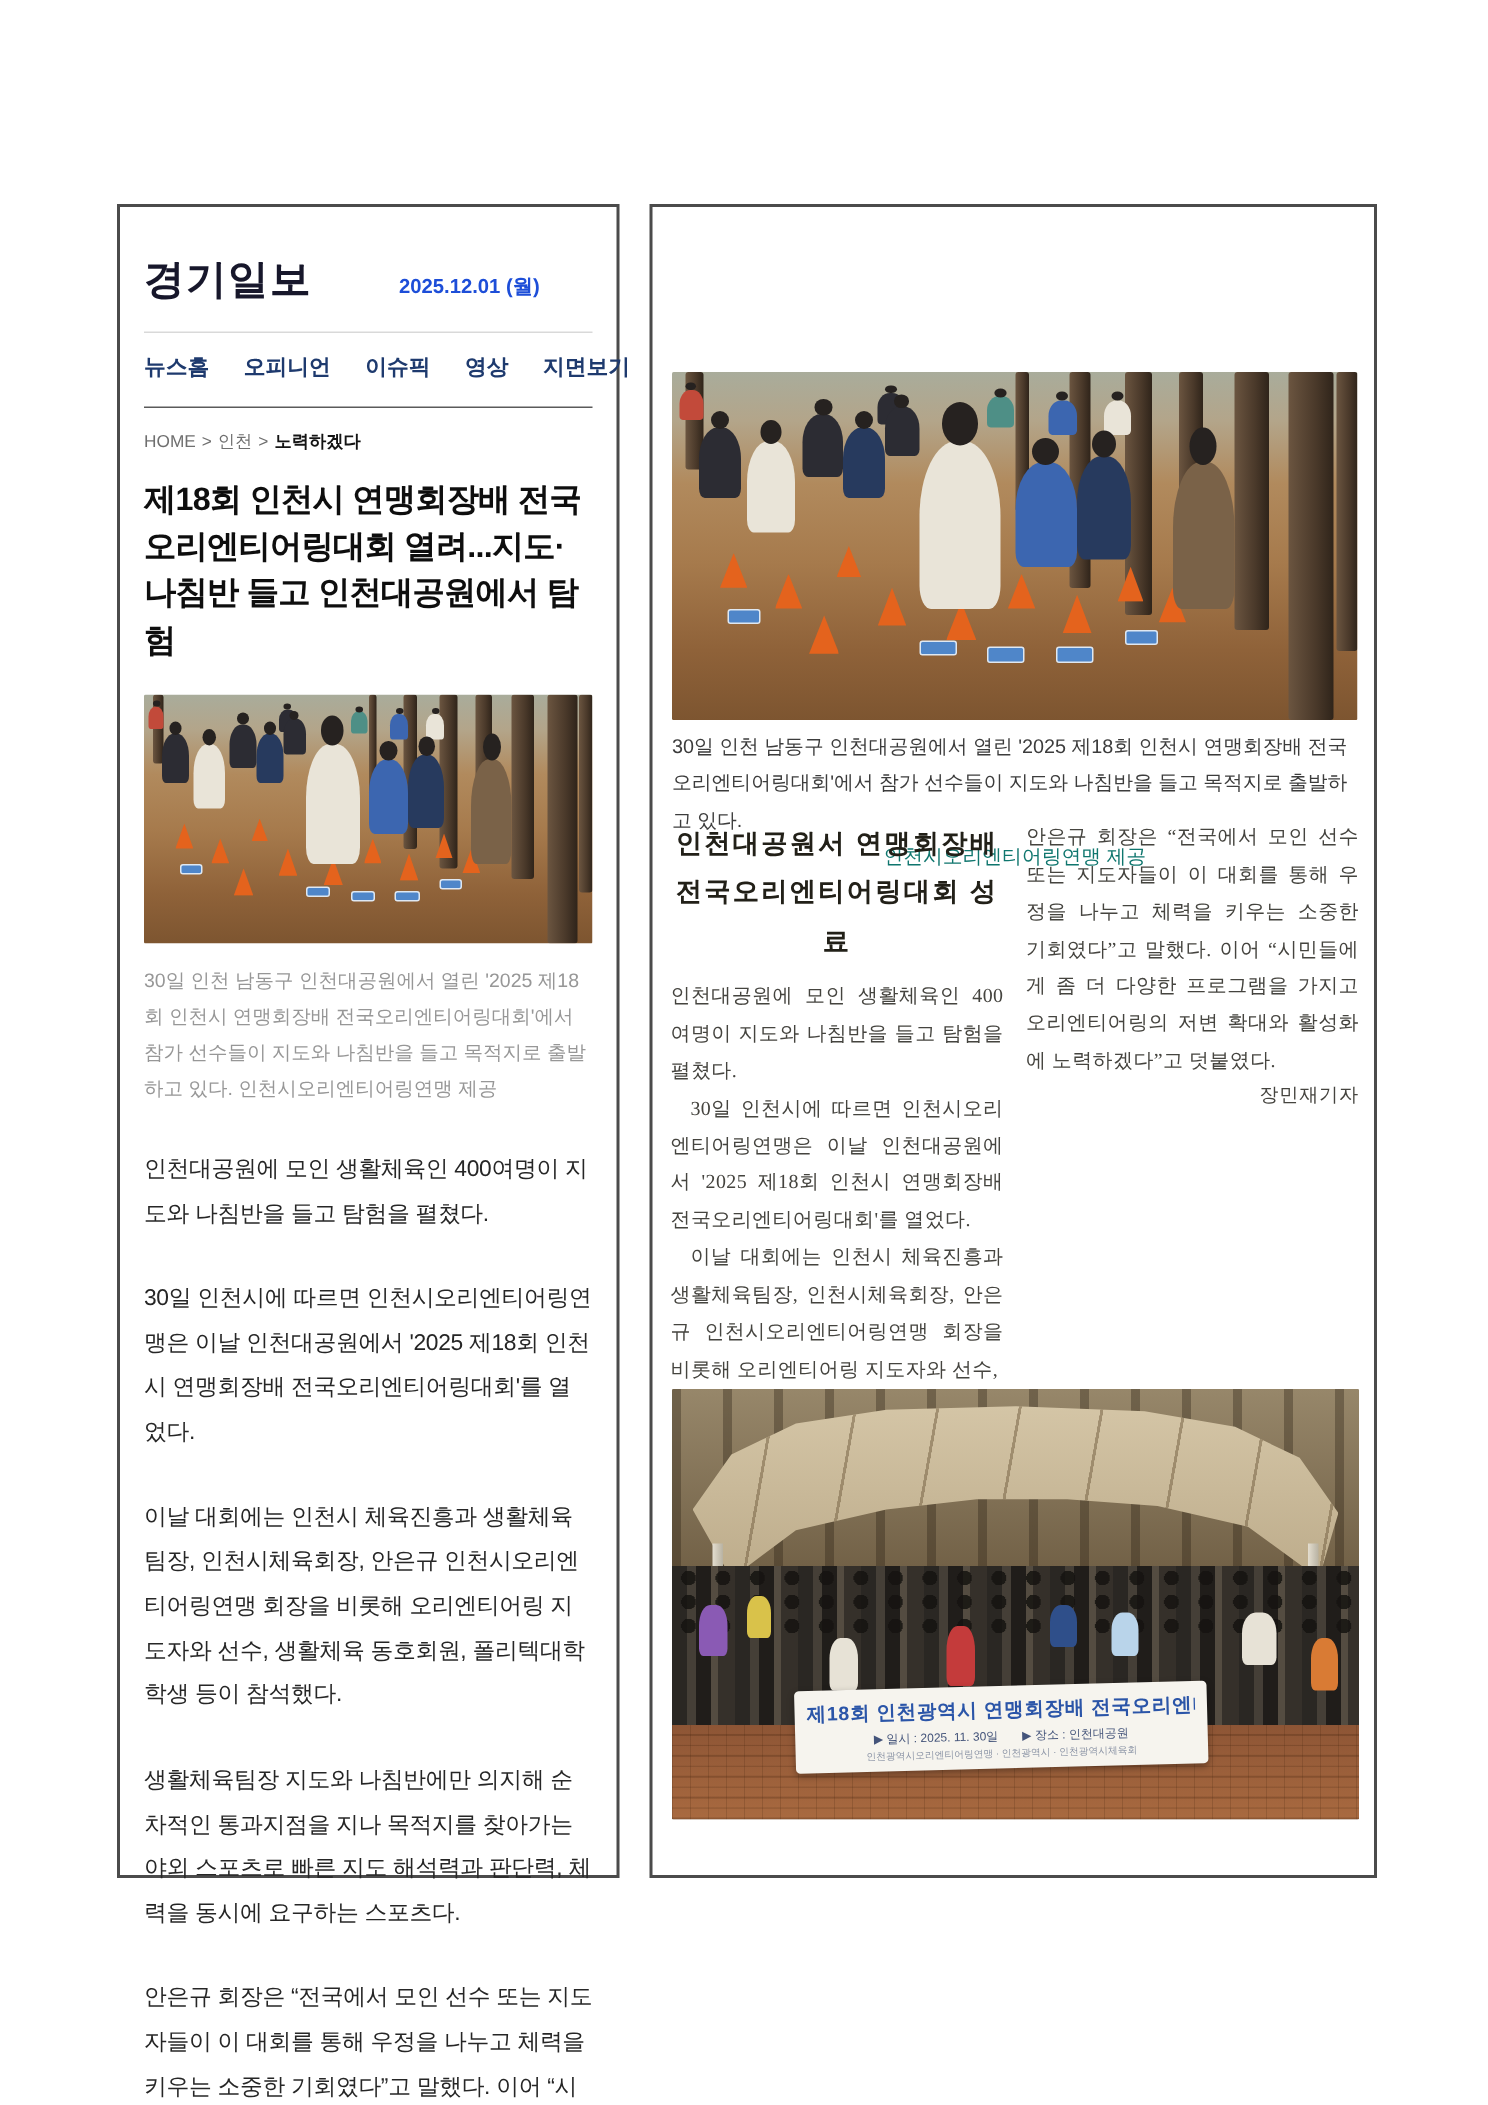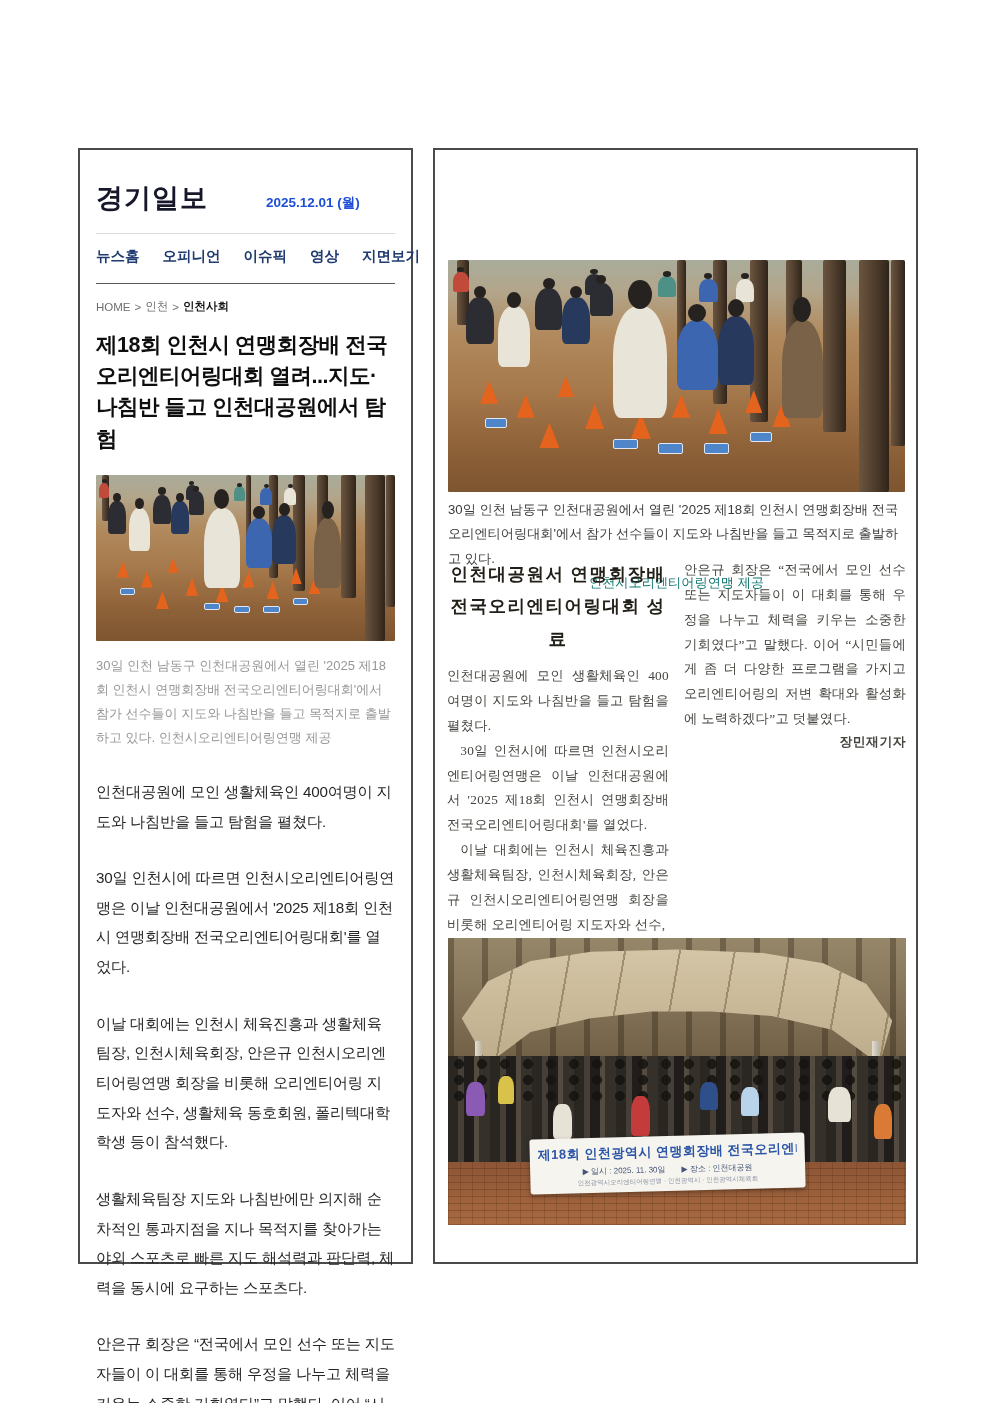--- a/index.html
+++ b/index.html
@@ -1,21 +1,21 @@
 <!DOCTYPE html>
 <html><head>
 <meta charset="utf-8">
 <style>
   html,body{margin:0;padding:0;}
   body{
     width:992px;height:1403px;position:relative;background:#ffffff;
     font-family:"Liberation Sans","DejaVu Sans",sans-serif;
     -webkit-font-smoothing:antialiased;
   }
-  .panel{position:absolute;top:148px;height:1116px;background:#fff;border:2px solid #4b4b4b;box-sizing:border-box;}
+  .panel{position:absolute;top:136px;height:1116px;background:#fff;border:2px solid #4b4b4b;box-sizing:border-box;}
   .panel-left{left:78px;width:335px;}
   .panel-right{left:433px;width:485px;}
 
   
   .lp-inner{padding:0 16px;}
   .masthead{display:flex;align-items:baseline;margin-top:30px;}
   .logo{font-family:"Liberation Serif","DejaVu Serif",serif;font-weight:bold;font-size:27px;color:#17172b;letter-spacing:1px;cursor:pointer;}
   .m-date{margin-left:58px;font-size:13.5px;font-weight:bold;color:#1d4ed8;}
   .rule{height:1px;background:#d9d9d9;margin-top:17px;}
   .rule.dark{background:#5a5a5a;}
@@ -33,21 +33,21 @@
   
   .photo-top{position:absolute;left:13px;top:110px;width:457px;height:232px;}
   .rp-caption{position:absolute;left:13px;top:348px;width:457px;font-size:13.2px;line-height:1.85;color:#3c3c3c;word-break:break-all;}
   .rp-credit{text-align:center;color:#0f766e;}
   .clipping{position:absolute;left:12px;top:408px;width:460px;display:flex;gap:15px;
     font-family:"Liberation Serif","DejaVu Serif",serif;color:#45443f;}
   .clip-col{width:222px;}
   .clip-headline{text-align:center;font-size:17.5px;font-weight:bold;line-height:1.85;color:#222018;letter-spacing:1.5px;margin-bottom:9px;}
   .clip-col p{margin:0;font-size:13.3px;line-height:1.87;letter-spacing:0.3px;text-align:justify;word-break:break-all;}
   .clip-col p + p{text-indent:1em;}
-  .clip-byline{margin-top:2px;text-align:right;font-size:12.8px;letter-spacing:0.5px;color:#45443f;font-weight:bold;}
+  .clip-byline{margin-top:2px;text-align:right;font-size:12.8px;letter-spacing:0.5px;color:#45443f;}
   .photo-bottom{position:absolute;left:13px;top:788px;width:458px;height:287px;}
 
   
   .park{position:absolute;inset:0;overflow:hidden;
     background:linear-gradient(180deg,#a9ac9b 0%,#b3a58a 14%,#b18a5d 32%,#a67a4c 55%,#8f6239 80%,#7d5530 100%);}
   .trunk{position:absolute;top:0;background:linear-gradient(90deg,#6b5540,#4a392a 60%,#2f241a);border-radius:2px;}
   .t1{left:58%;width:3%;height:62%;} .t2{left:66%;width:4%;height:70%;}
   .t3{left:74%;width:3.5%;height:66%;} .t4{left:82%;width:5%;height:74%;}
   .t5{left:90%;width:6.5%;height:100%;} .t6{left:97%;width:3%;height:80%;}
   .t7{left:50%;width:2%;height:40%;} .t8{left:2%;width:2.5%;height:28%;}
@@ -98,21 +98,21 @@
       <span class="nav-item">이슈픽</span>
       <span class="nav-item">영상</span>
       <span class="nav-item">지면보기</span>
     </nav>
     <div class="rule dark"></div>
     <div class="breadcrumb">
       <span class="bc-link">HOME</span>
       <span>&gt;</span>
       <span class="bc-link">인천</span>
       <span>&gt;</span>
-      <span class="bc-current">인천사회</span>
+      <span class="bc-current">노력하겠다</span>
     </div>
     <h1 class="headline">제18회 인천시 연맹회장배 전국오리엔티어링대회 열려...지도·나침반 들고 인천대공원에서 탐험</h1>
     <div class="photo photo-left">
       <div style="position:absolute;inset:0;">
   <div class="park">
     <div class="trunk t7"></div>
     <div class="trunk t1"></div>
     <div class="trunk t2"></div>
     <div class="trunk t3"></div>
     <div class="trunk t4"></div>

